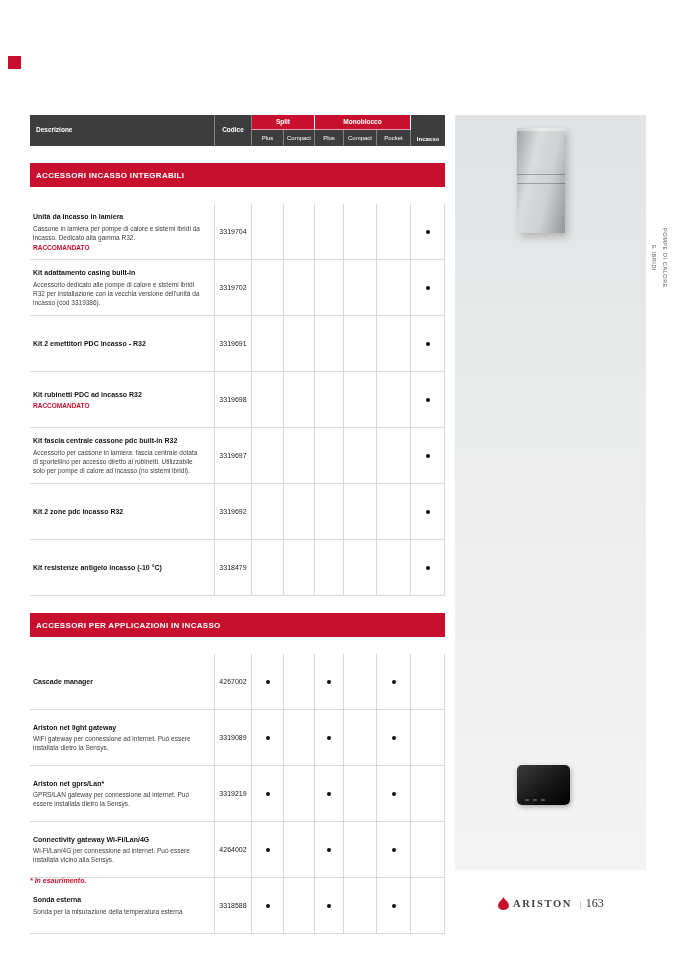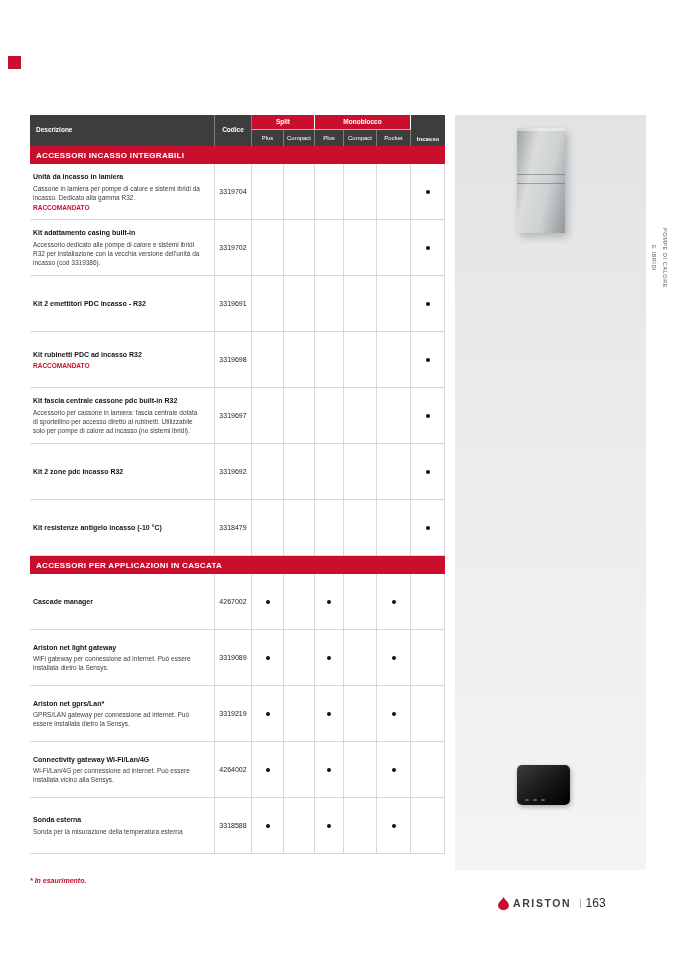--- a/index.html
+++ b/index.html
@@ -19,21 +19,21 @@
   .th{color:#fff;display:flex;align-items:center;justify-content:center;font-size:6px;line-height:1;}
   .th-desc{grid-column:1;grid-row:1/3;justify-content:flex-start;padding-left:6px;font-size:6.5px;font-weight:bold;border-right:1px solid rgba(255,255,255,.35);}
   .th-code{grid-column:2;grid-row:1/3;font-size:6.5px;font-weight:bold;border-right:1px solid rgba(255,255,255,.35);}
   .th-group{background:var(--red);font-size:6.5px;font-weight:bold;border-right:1px solid #fff;border-bottom:1px solid rgba(255,255,255,.6);}
   .th-split{grid-column:3/5;grid-row:1;}
   .th-mono{grid-column:5/8;grid-row:1;}
   .th-sub{grid-row:2;border-right:1px solid rgba(255,255,255,.35);}
   .c3{grid-column:3;} .c4{grid-column:4;} .c5{grid-column:5;} .c6{grid-column:6;} .c7{grid-column:7;}
   .th-incasso{grid-column:8;grid-row:1/3;align-items:flex-end;padding-bottom:4px;font-size:6px;font-weight:bold;}
 
-  .section-bar{height:18px;background:var(--red);color:#fff;display:flex;align-items:center;padding-left:6px;font-size:8px;font-weight:bold;letter-spacing:.3px;margin:0 0;}
+  .section-bar{height:24px;background:var(--red);color:#fff;display:flex;align-items:center;padding-left:6px;font-size:8px;font-weight:bold;letter-spacing:.3px;margin:17px 0;}
 
   .t-row{display:grid;grid-template-columns:185px 37px 32px 31px 29px 33px 34px 34px;min-height:56px;border-bottom:1px solid var(--line);}
   .cell{border-right:1px solid var(--line);}
   .desc-cell{display:flex;flex-direction:column;justify-content:center;padding:7px 10px 7px 3px;}
   .row-title{font-size:7px;font-weight:bold;color:#141414;line-height:1.35;}
   .row-desc{font-size:6.5px;color:#3c3c3c;line-height:1.4;margin-top:2px;}
   .row-badge{font-size:6.5px;font-weight:bold;color:var(--red);margin-top:2px;}
   .code-cell{display:flex;align-items:center;justify-content:center;font-size:7px;color:#222;}
   .dot-cell{display:flex;align-items:center;justify-content:center;}
   .dot{width:4px;height:4px;border-radius:50%;background:#111;display:block;}
@@ -51,21 +51,21 @@
     background:linear-gradient(140deg,#3c3c3c 0%,#161616 55%,#000 100%);
     box-shadow:1px 2px 5px rgba(0,0,0,.3);}
   .ports{position:absolute;left:8px;bottom:4px;display:flex;gap:4px;}
   .port{width:4px;height:2px;background:#5a5a5a;display:block;border-radius:1px;}
 
   .side-tab{position:absolute;left:649px;top:228px;writing-mode:vertical-rl;font-size:5.5px;color:#5c5c5c;letter-spacing:.6px;line-height:1.9;text-align:center;}
   .side-tab span{display:block;}
 
   
   .footnote{position:absolute;left:30px;top:877px;font-size:7px;font-style:italic;font-weight:bold;color:var(--red);}
-  .footer{position:absolute;left:498px;top:896px;display:flex;align-items:center;gap:4px;}
+  .footer{position:absolute;left:498px;top:896px;display:flex;align-items:center;gap:4px;font-family:Liberation Serif, serif;}
   .flame{display:flex;align-items:center;}
   .flame svg path{fill:var(--red);}
   .brand{font-size:10.5px;font-weight:bold;color:#3f3f3f;letter-spacing:1.6px;}
   .sep{font-size:9px;color:#9a9a9a;margin-left:4px;}
   .pagenum{font-size:12px;color:#2e2e2e;}
 </style>
 </head>
 <body>
 
 <div class="page">
@@ -200,21 +200,21 @@
     <div class="cell dot-cell"></div>
     <div class="cell dot-cell"></div>
     <div class="cell dot-cell"></div>
     <div class="cell dot-cell"></div>
     <div class="cell dot-cell">
             <span class="dot"></span>
           </div>
   </div>
 
   <div class="section-bar">
-    <span>ACCESSORI PER APPLICAZIONI IN CASCATA</span>
+    <span>ACCESSORI PER APPLICAZIONI IN INCASSO</span>
   </div>
 
   <div class="t-row">
     <div class="cell desc-cell">
       <div class="row-title">Cascade manager</div>
 
     </div>
     <div class="cell code-cell">4267002</div>
     <div class="cell dot-cell">
             <span class="dot"></span>

